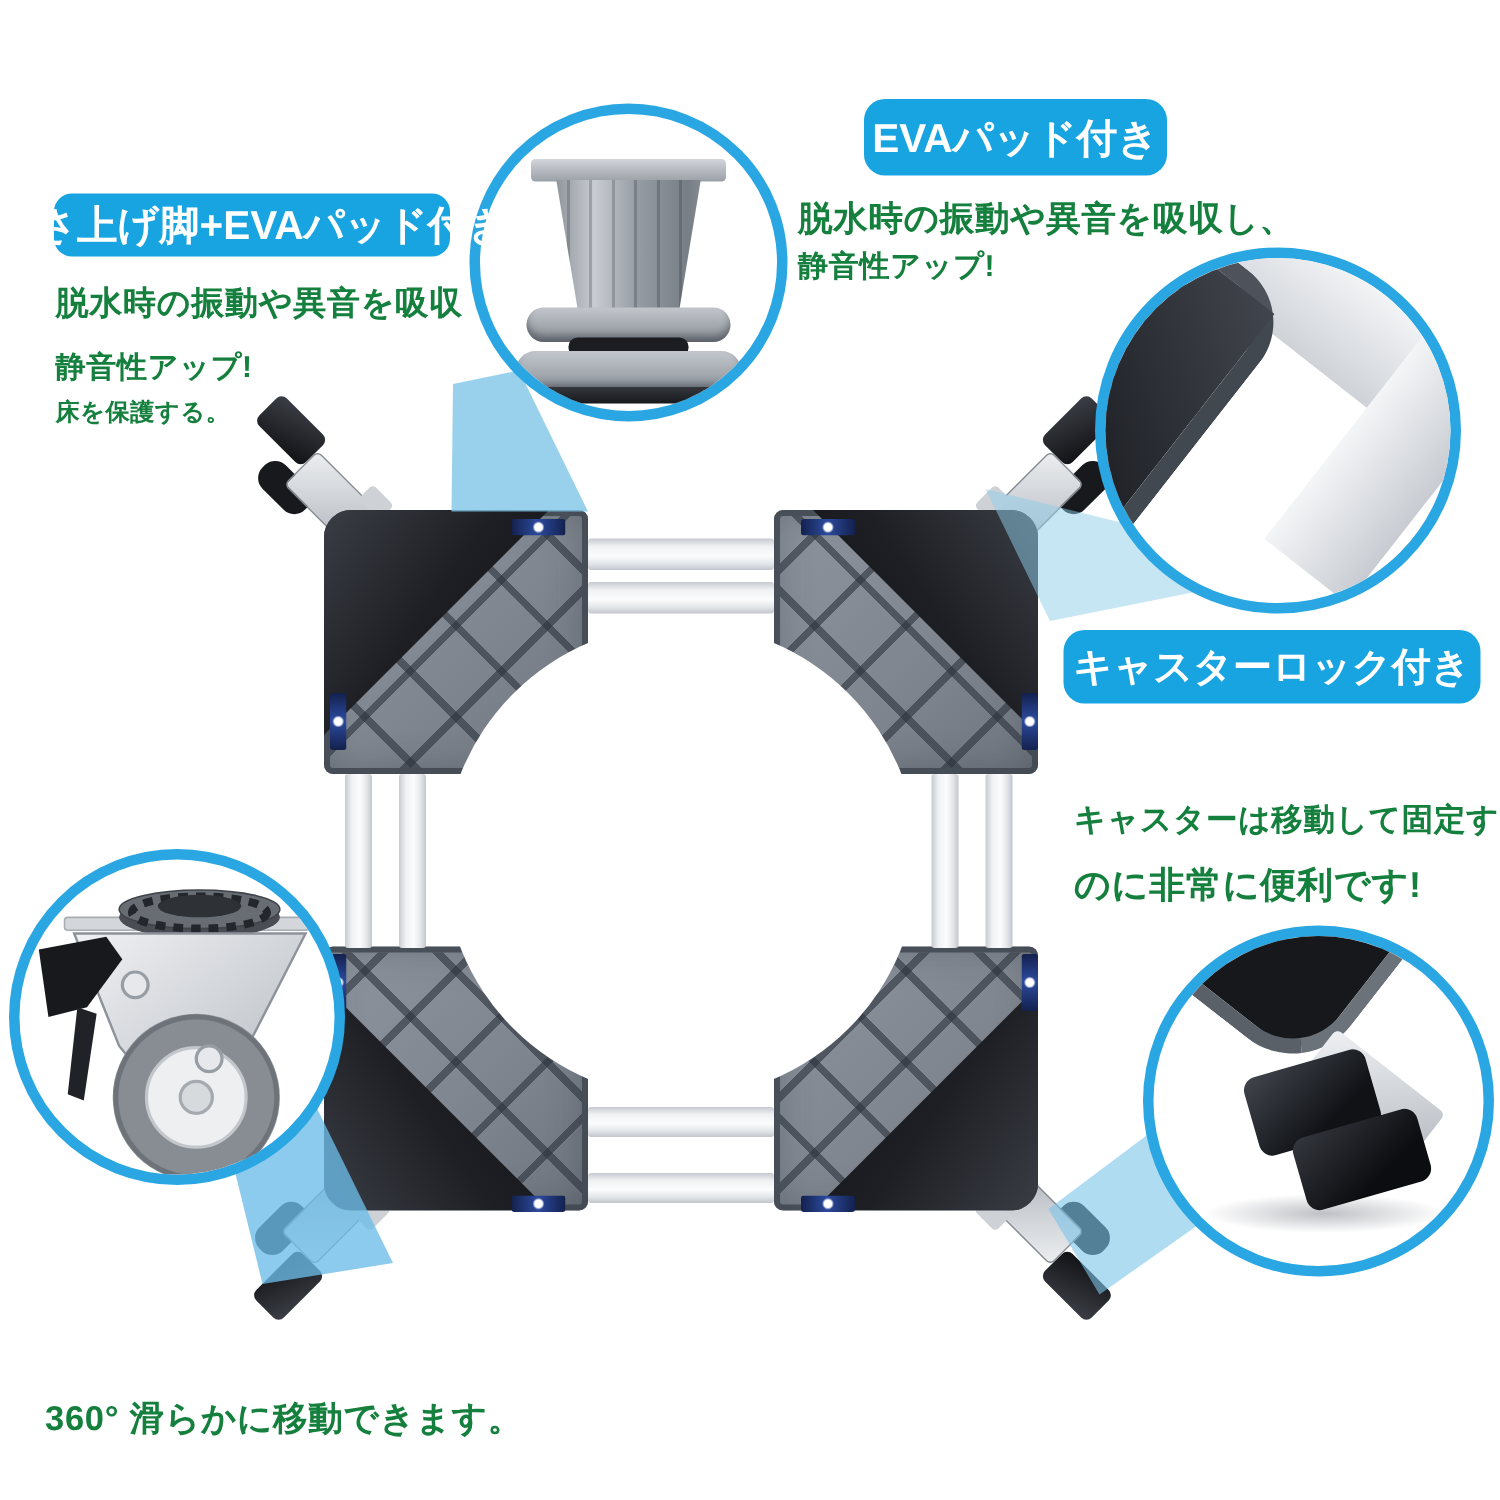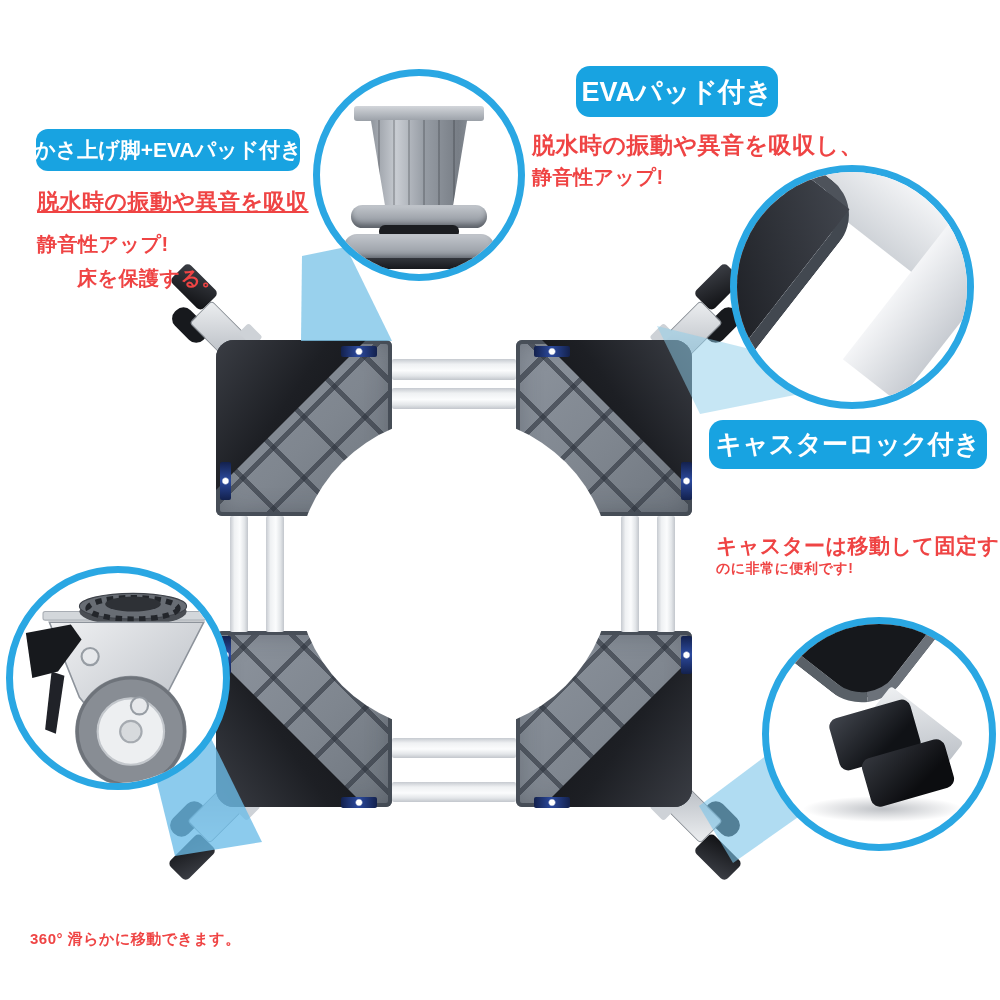--- a/index.html
+++ b/index.html
@@ -100,21 +100,21 @@
         background:radial-gradient(closest-side,rgba(110,116,126,.45),rgba(110,116,126,0));}
   .p-ped1{left:64px;top:84px;width:84px;height:54px;transform:rotate(-16deg);border-radius:9px;
         background:linear-gradient(150deg,#41454d,#101216 70%);}
   .p-ped2{left:96px;top:124px;width:86px;height:50px;transform:rotate(-16deg);border-radius:9px;
         background:linear-gradient(150deg,#34373e,#0c0d10 70%);}
 
   
   .pill{position:absolute;z-index:60;background:#18a3e1;color:#ffffff;font-weight:bold;
         border-radius:14px;display:flex;align-items:center;justify-content:center;
         box-sizing:border-box;padding:0 10px;white-space:nowrap;}
-  .cap{position:absolute;z-index:60;color:#ef4444;font-weight:700;letter-spacing:.5px;white-space:nowrap;}
+  .cap{position:absolute;z-index:60;color:#15803d;font-weight:700;letter-spacing:.5px;white-space:nowrap;}
   #banner{position:absolute;left:452px;top:894px;width:503px;height:93px;z-index:60;
         background:#24a7e1;color:#fff;font-weight:bold;font-size:50px;border-radius:18px;
         display:flex;align-items:center;justify-content:center;white-space:nowrap;}
 </style>
 </head>
 <body>
 
 <div id="canvas">
 
   <div class="pcaster" style="left:168px;top:298px;transform:rotate(45deg);">
@@ -229,30 +229,30 @@
   </div>
 
   <div class="detail" style="left:762px;top:617px;width:234px;height:234px;">
     <div class="p-shadow"></div>
     <div class="p-corner"></div>
     <div class="p-sil"></div>
     <div class="p-ped1"></div>
     <div class="p-ped2"></div>
   </div>
 
-  <div class="pill" style="left:36px;top:129px;width:264px;height:42px;font-size:21px;border-radius:12px;text-align:right;">かさ上げ脚+EVAパッド付き</div>
+  <div class="pill" style="left:36px;top:129px;width:264px;height:42px;font-size:27px;border-radius:12px;text-align:right;">かさ上げ脚+EVAパッド付き</div>
   <div class="pill" style="left:709px;top:420px;width:278px;height:49px;font-size:26px;">キャスターロック付き</div>
   <div class="pill" style="left:576px;top:66px;width:202px;height:51px;font-size:27px;">EVAパッド付き</div>
 
-  <div class="cap" style="left:37px;top:187px;font-size:22px;text-decoration:underline;">脱水時の振動や異音を吸収</div>
+  <div class="cap" style="left:37px;top:187px;font-size:22px;">脱水時の振動や異音を吸収</div>
   <div class="cap" style="left:37px;top:231px;font-size:20px;">静音性アップ!</div>
-  <div class="cap" style="left:37px;top:265px;font-size:20px;margin-left:40px;">床を保護する。</div>
+  <div class="cap" style="left:37px;top:265px;font-size:16px;">床を保護する。</div>
 
   <div class="cap" style="left:532px;top:130px;font-size:23px;">脱水時の振動や異音を吸収し、</div>
   <div class="cap" style="left:532px;top:164px;font-size:20px;">静音性アップ!</div>
 
   <div class="cap" style="left:716px;top:532px;font-size:21px;">キャスターは移動して固定する</div>
-  <div class="cap" style="left:716px;top:560px;font-size:14px;">のに非常に便利です!</div>
-
-  <div class="cap" style="left:30px;top:930px;font-size:15px;">360° 滑らかに移動できます。</div>
+  <div class="cap" style="left:716px;top:574px;font-size:24px;">のに非常に便利です!</div>
+
+  <div class="cap" style="left:30px;top:930px;font-size:23px;">360° 滑らかに移動できます。</div>
 
 
 </div>
 
 </body></html>

